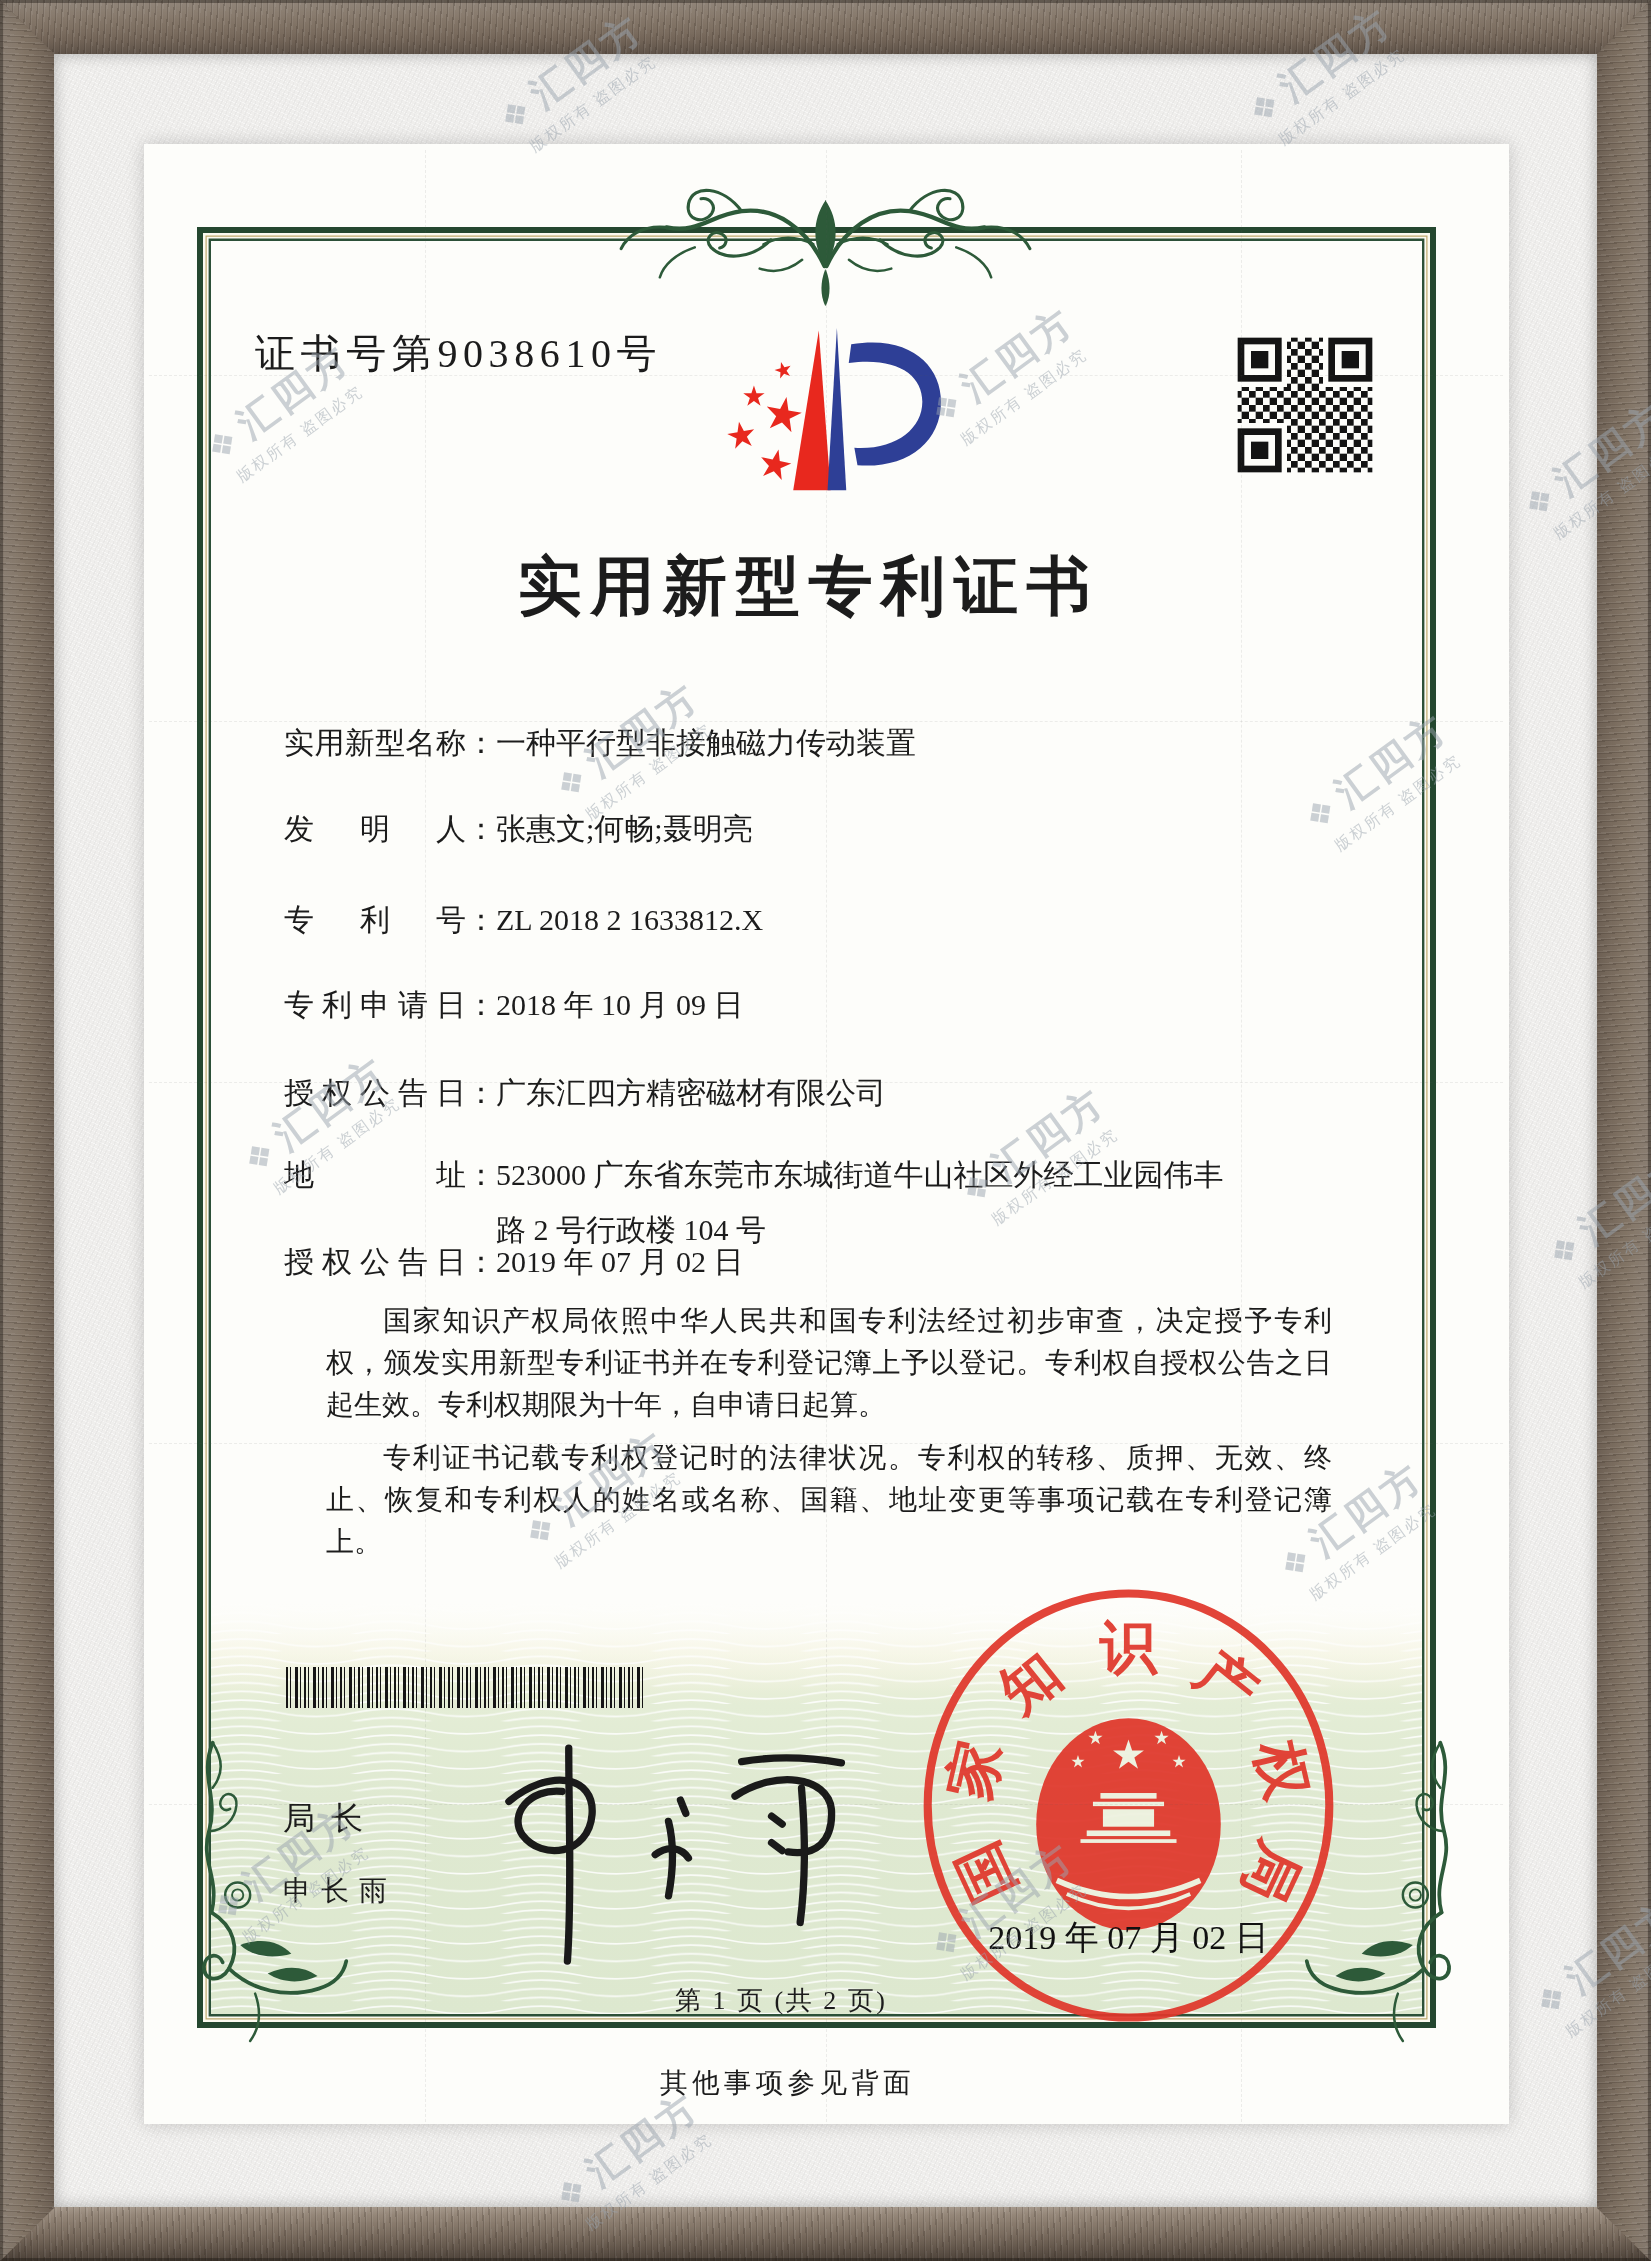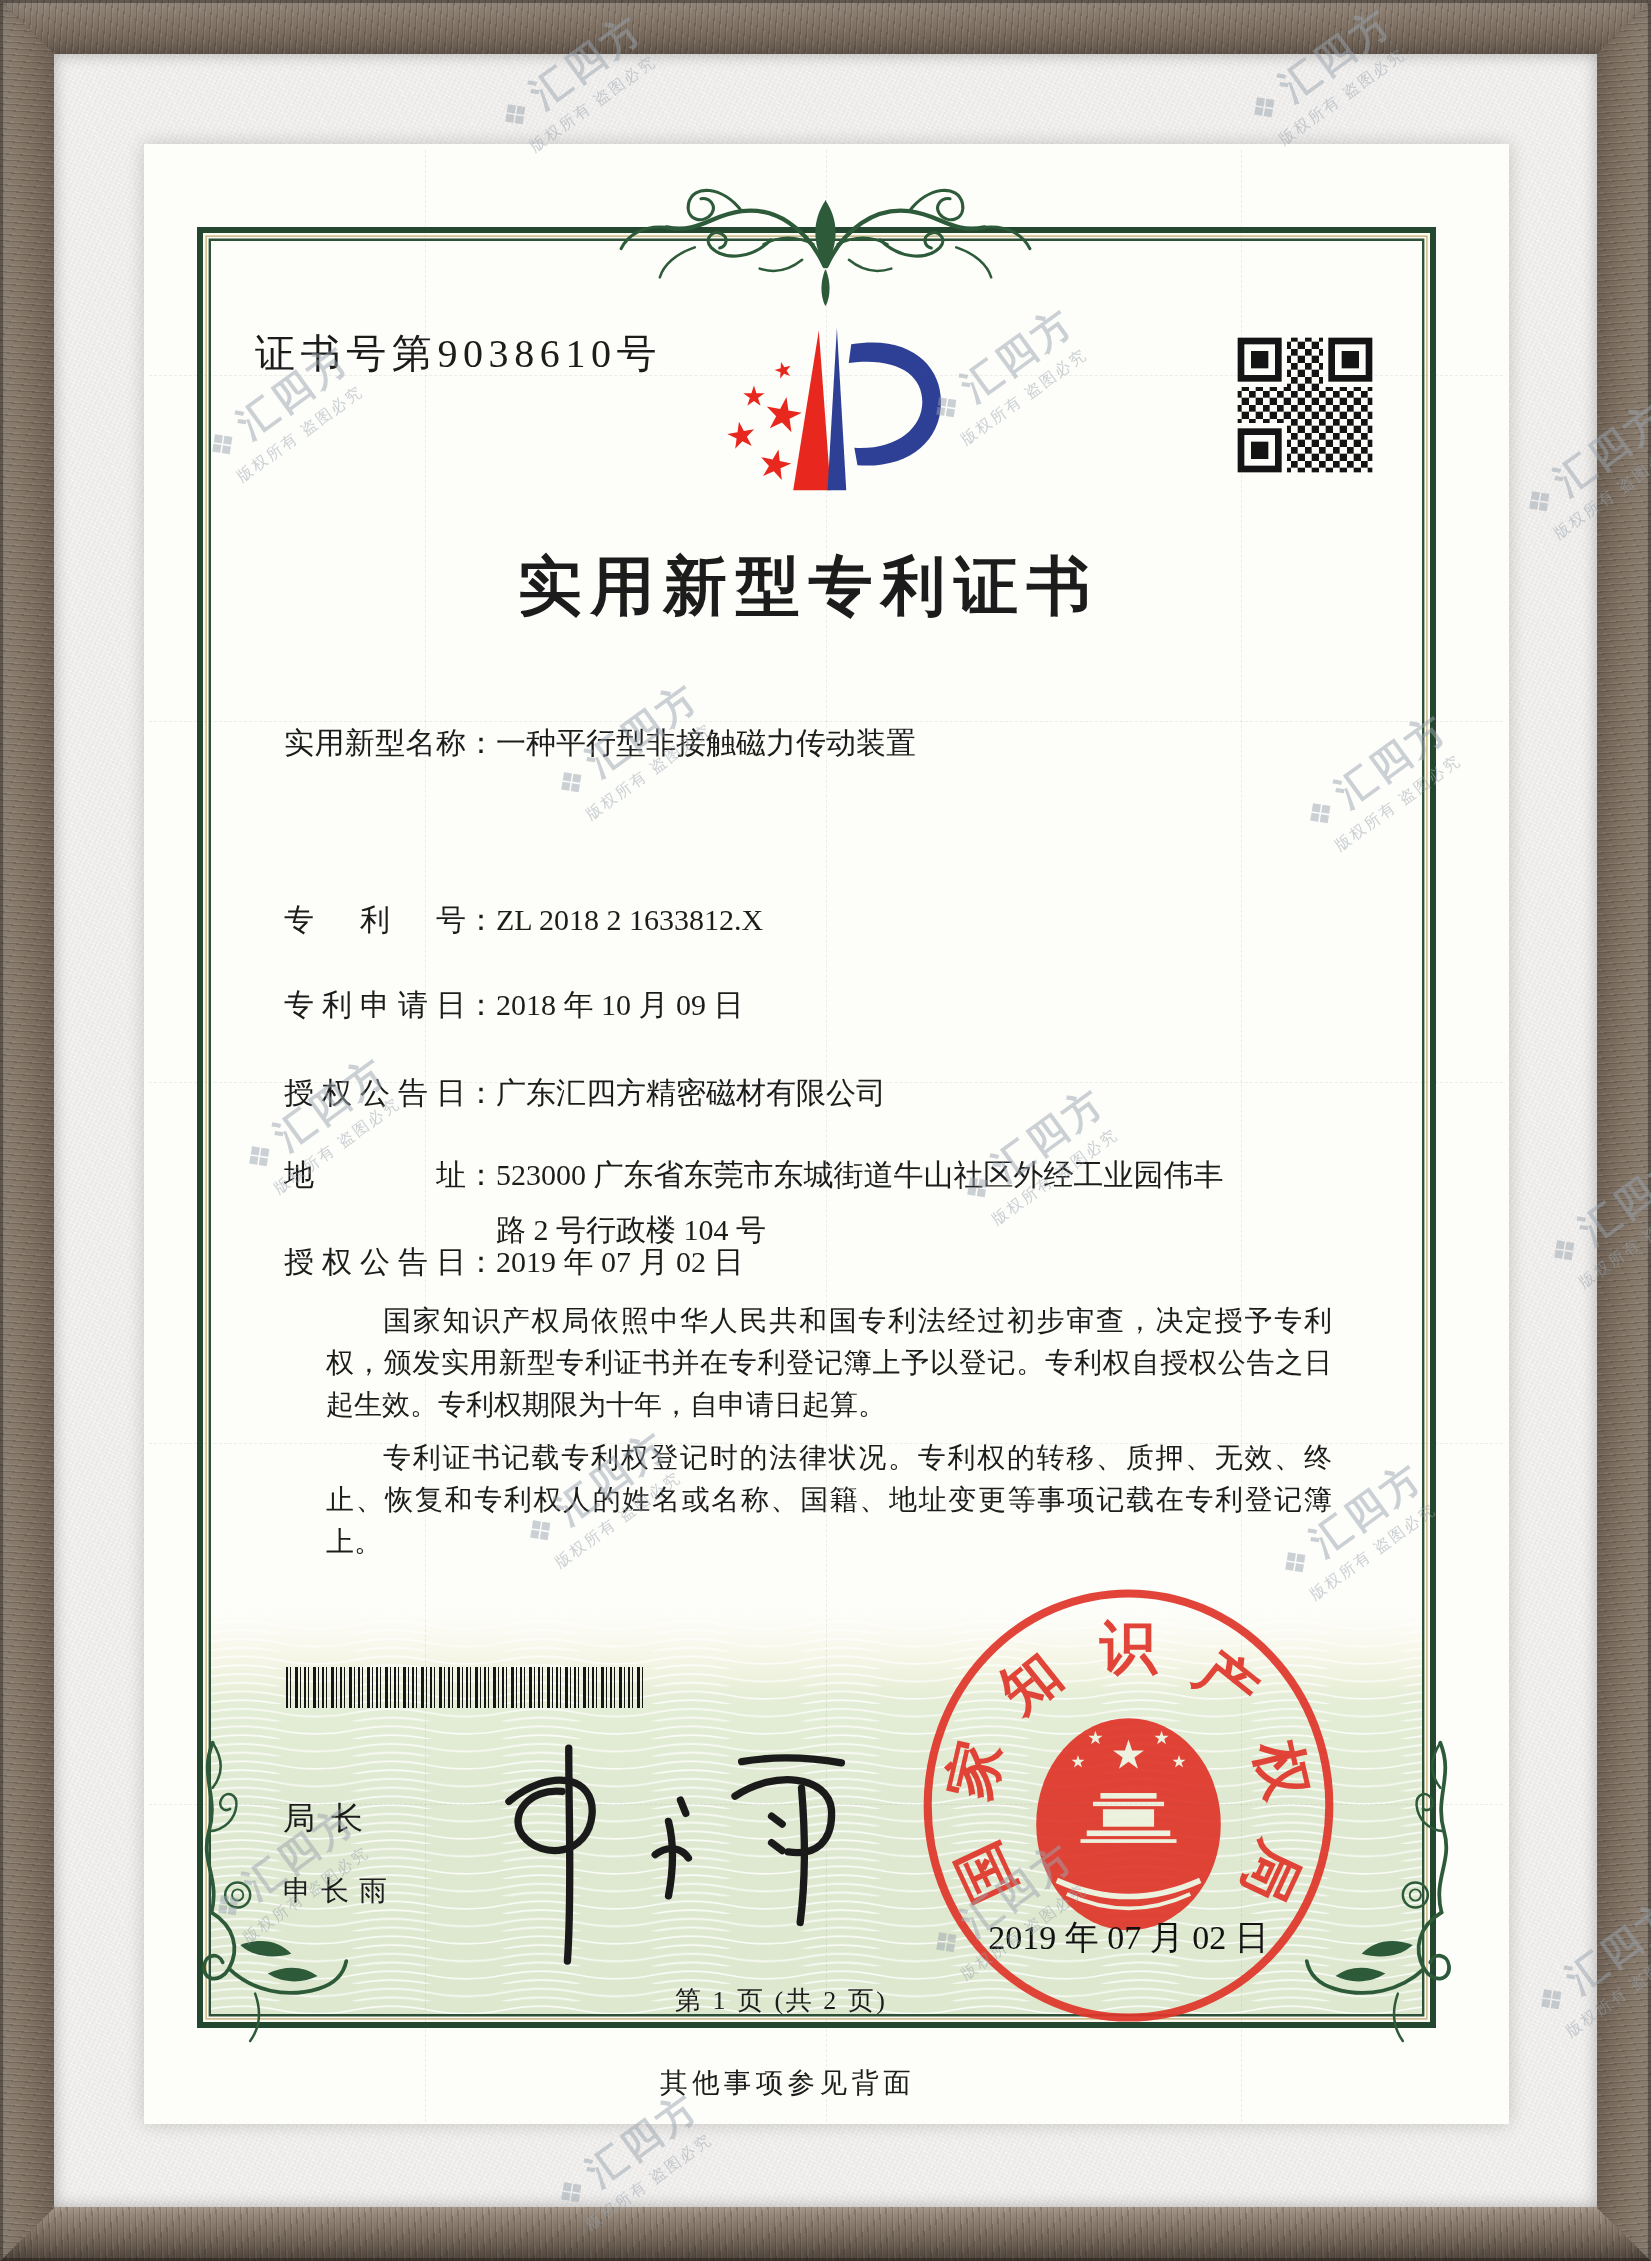--- a/index.html
+++ b/index.html
@@ -181,20 +181,23 @@
           <rect x="160" y="24" width="26" height="26"></rect>
           <rect x="24" y="160" width="26" height="26"></rect>
       </g>
     </svg>
 
     <div class="abs title">实用新型专利证书</div>
 
     <div class="abs frow" style="top:579px">
       <span class="flabel">实用新型名称</span><span class="fcolon">：</span><span>一种平行型非接触磁力传动装置</span>
     </div>
+    <div class="abs frow" style="top:665px">
+      <span class="flabel">发明人</span><span class="fcolon">：</span><span>张惠文;何畅;聂明亮</span>
+    </div>
     <div class="abs frow" style="top:756px">
       <span class="flabel">专利号</span><span class="fcolon">：</span><span>ZL 2018 2 1633812.X</span>
     </div>
     <div class="abs frow" style="top:841px">
       <span class="flabel">专利申请日</span><span class="fcolon">：</span><span>2018 年 10 月 09 日</span>
     </div>
     <div class="abs frow" style="top:929px">
       <span class="flabel">授权公告日</span><span class="fcolon">：</span><span>广东汇四方精密磁材有限公司</span>
     </div>
     <div class="abs frow" style="top:1011px">

